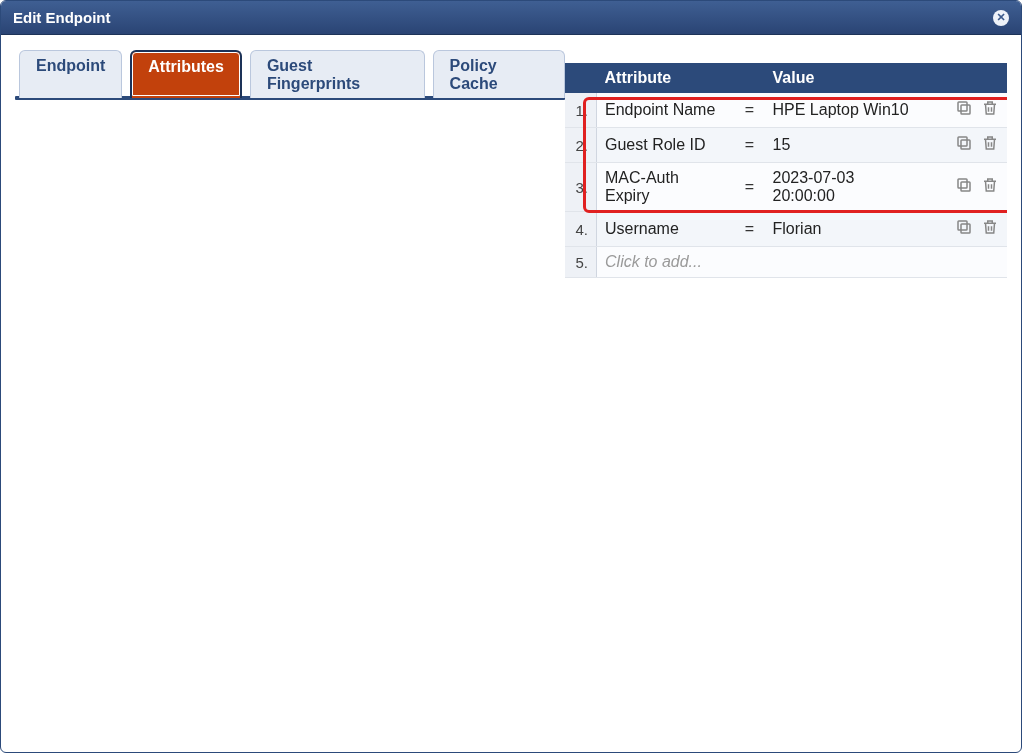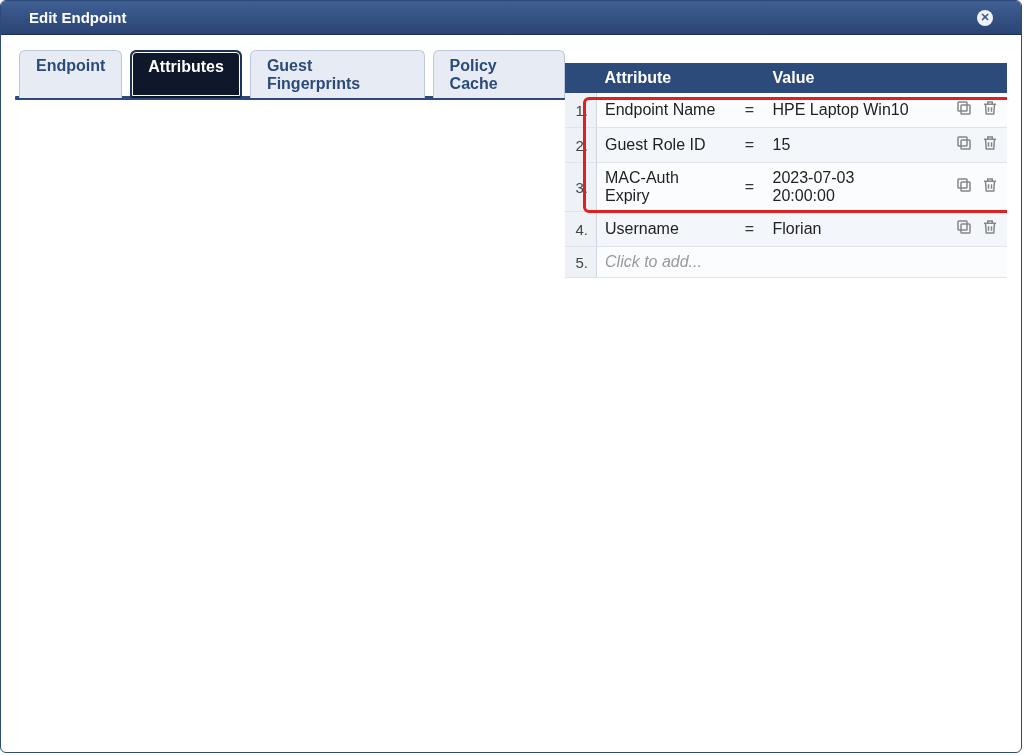--- a/index.html
+++ b/index.html
@@ -18,21 +18,21 @@
     overflow: hidden;
     display: flex;
     flex-direction: column;
     background: #fff;
   }
   .titlebar {
     background: linear-gradient(#3f5f93, #2a4474);
     color: #fff;
     font-weight: bold;
     font-size: 15px;
-    padding: 8px 28px;
+    padding: 8px 12px;
     display: flex;
     justify-content: space-between;
     align-items: center;
     border-bottom: 1px solid #1d3358;
   }
   .close-circle {
     width: 16px; height: 16px;
     border-radius: 50%;
     background: #eef2f9;
     color: #3c5a8c;
@@ -61,21 +61,21 @@
     color: #2c4a7a;
     background: #e7ecf4;
     border-radius: 6px 6px 0 0;
     border: 1px solid #bac7dd;
     border-bottom: none;
     cursor: pointer;
     position: relative;
     top: 1px;
   }
   .tab.active {
-    background: #0f172a;
+    background: #c2410c;
     color: #fff;
     border: 2px solid #1d3358;
     border-bottom: none;
     outline: 1px solid #fff;
     outline-offset: -3px;
   }
   .tab-strip-border {
     height: 4px;
     background: #2c4a7a;
     border-radius: 1px;

